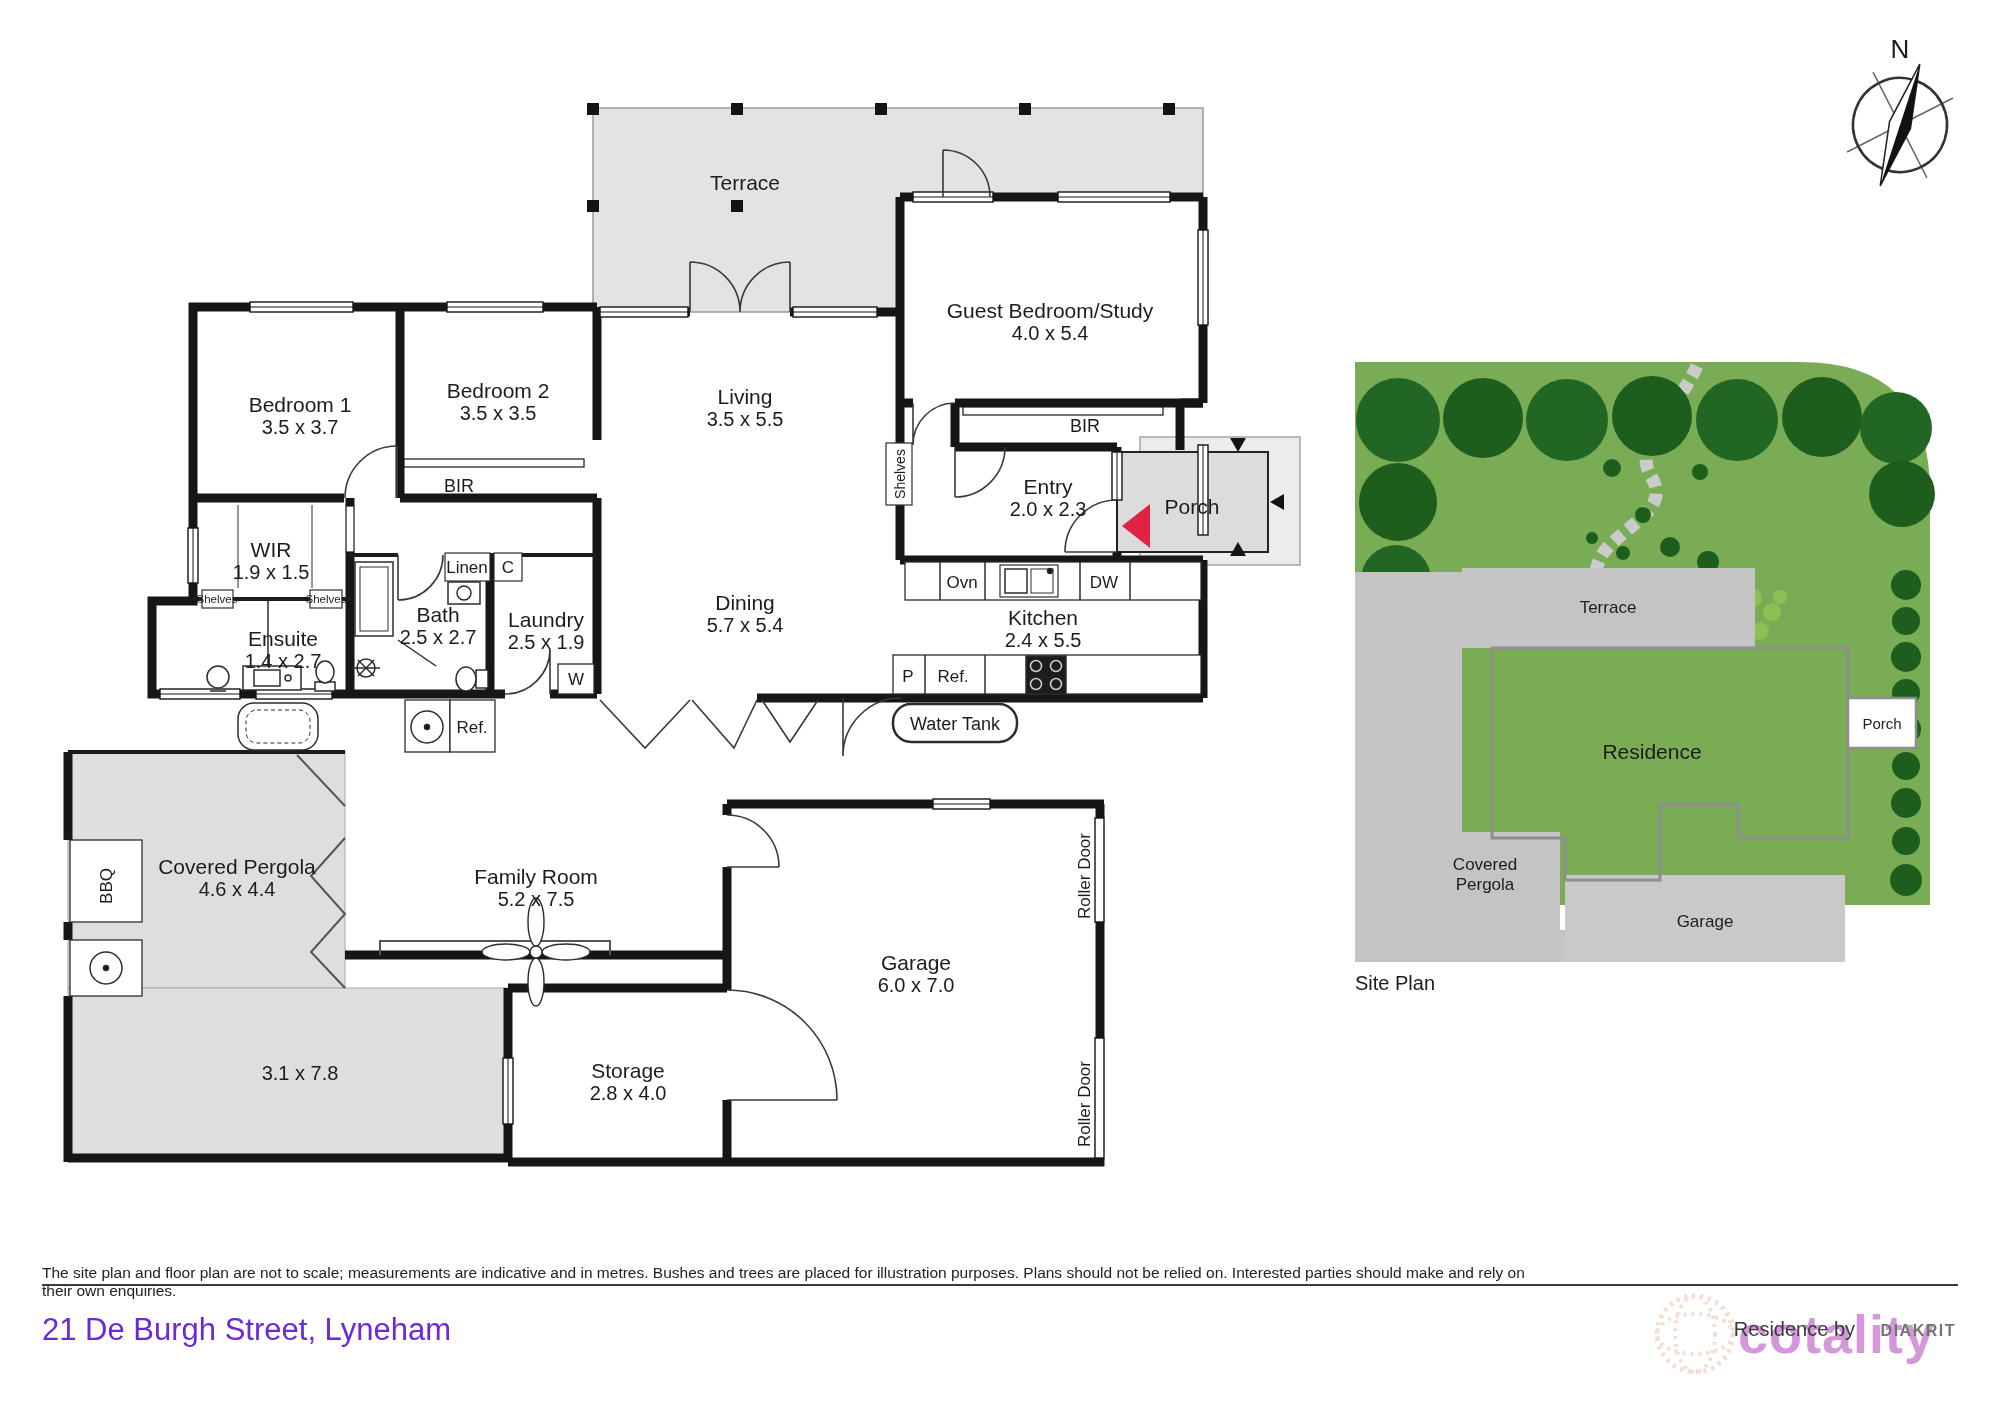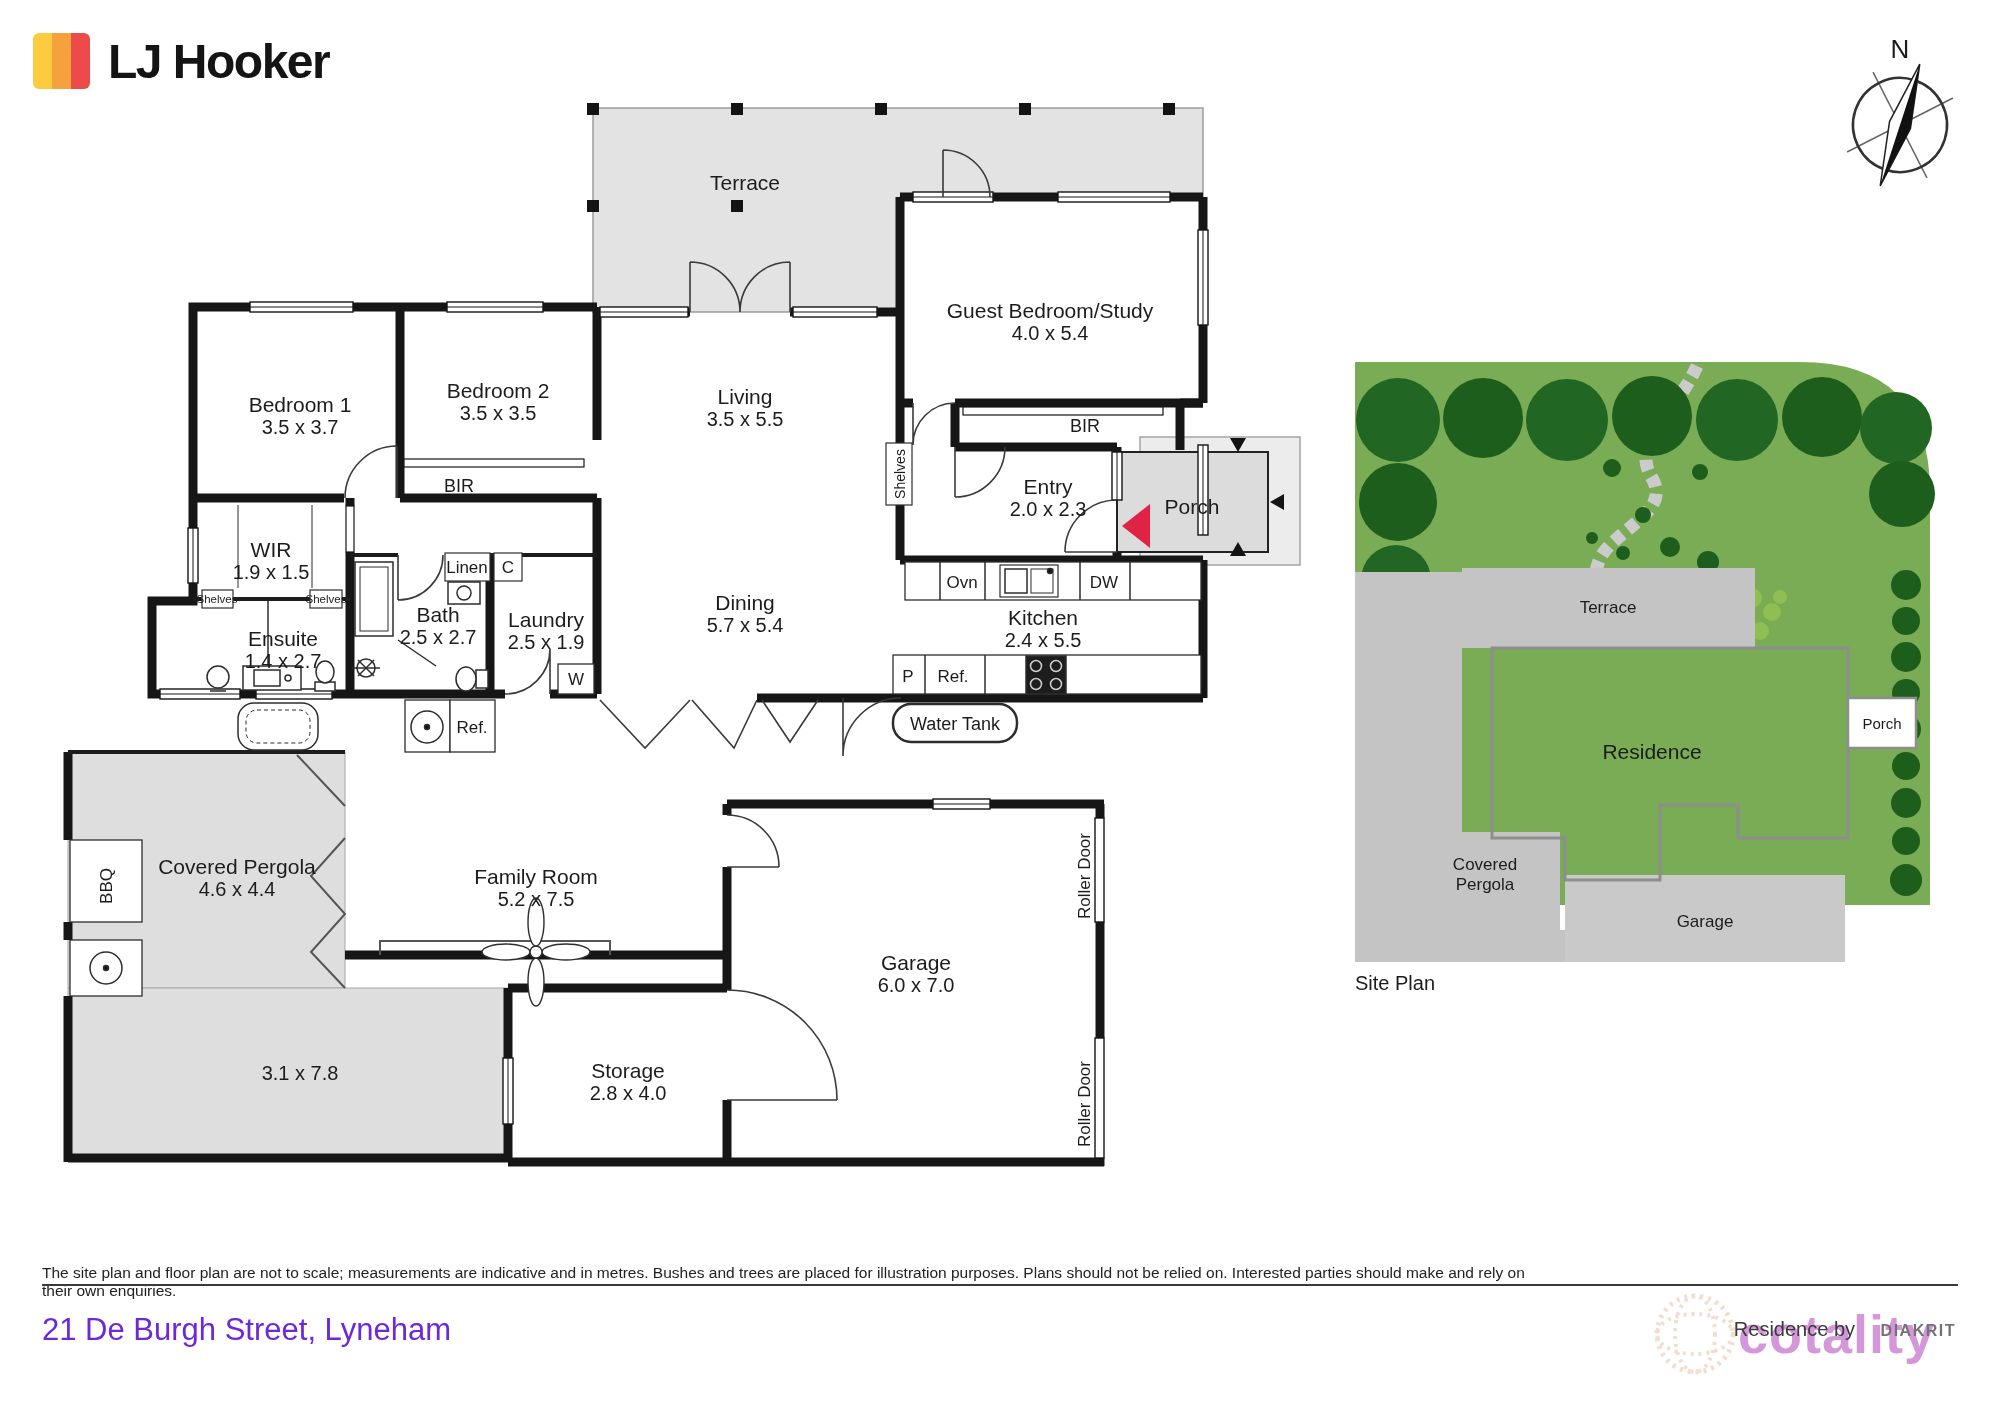--- a/index.html
+++ b/index.html
@@ -22,24 +22,20 @@
   .watermark{position:absolute;left:1652px;top:1284px;display:flex;align-items:center;opacity:.45;}
   .watermark-text{font-size:54px;font-weight:bold;color:#a21caf;letter-spacing:1px;}
   .produced{position:absolute;right:44px;top:1318px;font-size:20px;color:#3a3a3a;}
   .produced b{font-size:16px;letter-spacing:1.5px;color:#737373;margin-left:20px;}
 </style>
 </head>
 <body>
 
 <div class="page">
 
-  <div class="logo">
-    <div class="logo-mark"></div>
-    <div class="logo-text">LJ Hooker</div>
-  </div>
 
   <svg style="position:absolute;left:0;top:0;" width="2000" height="1413" viewBox="0 0 2000 1413">
     <defs>
       <pattern id="hatch" width="13" height="13" patternTransform="rotate(45)">
         <rect width="13" height="13" fill="#ffffff"></rect>
         <line x1="0" y1="0" x2="0" y2="13" stroke="#c3c3c3" stroke-width="3.5"></line>
       </pattern>
     </defs>
 
     <g>

